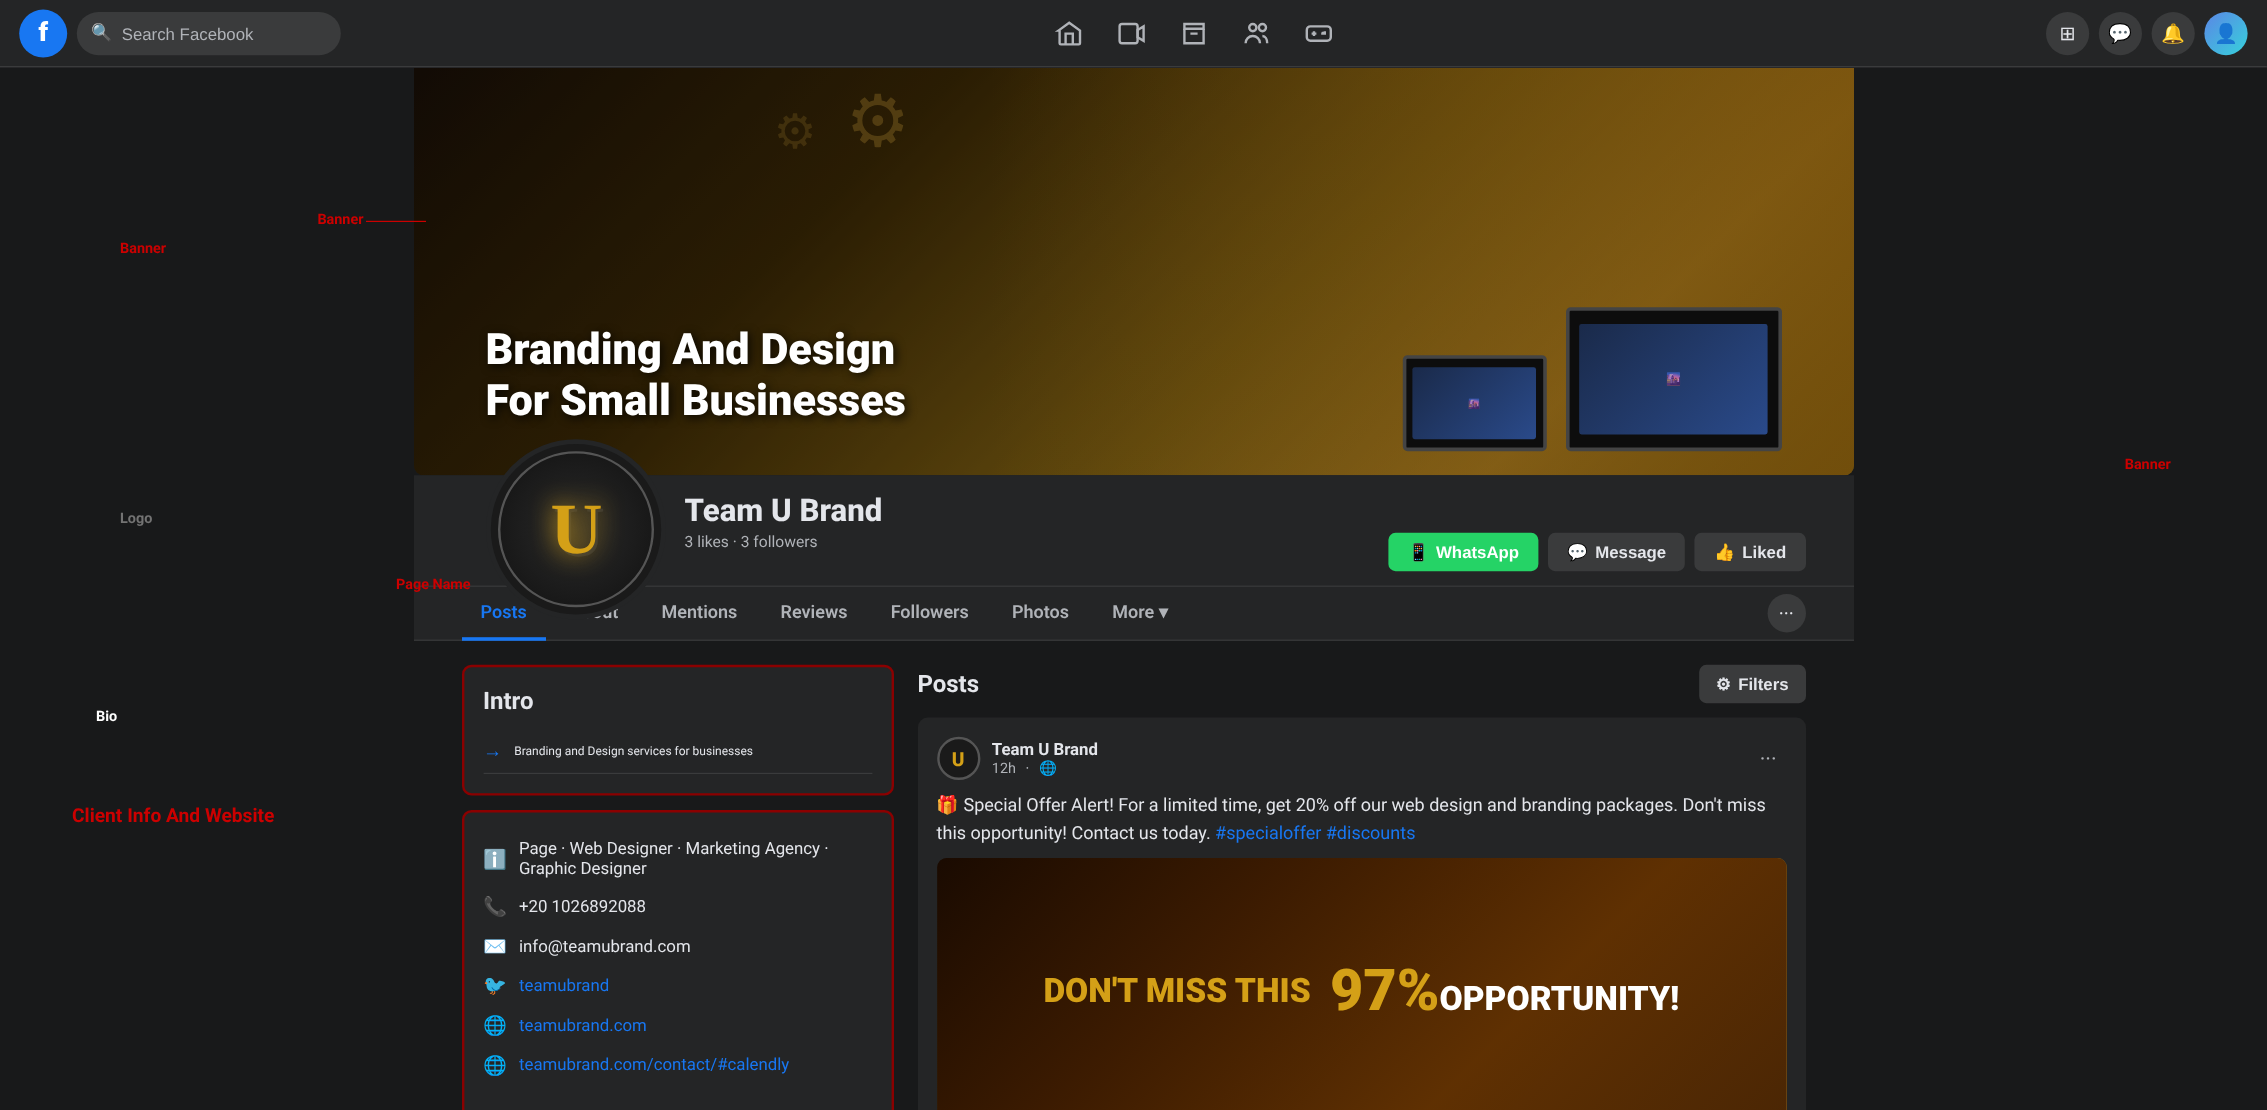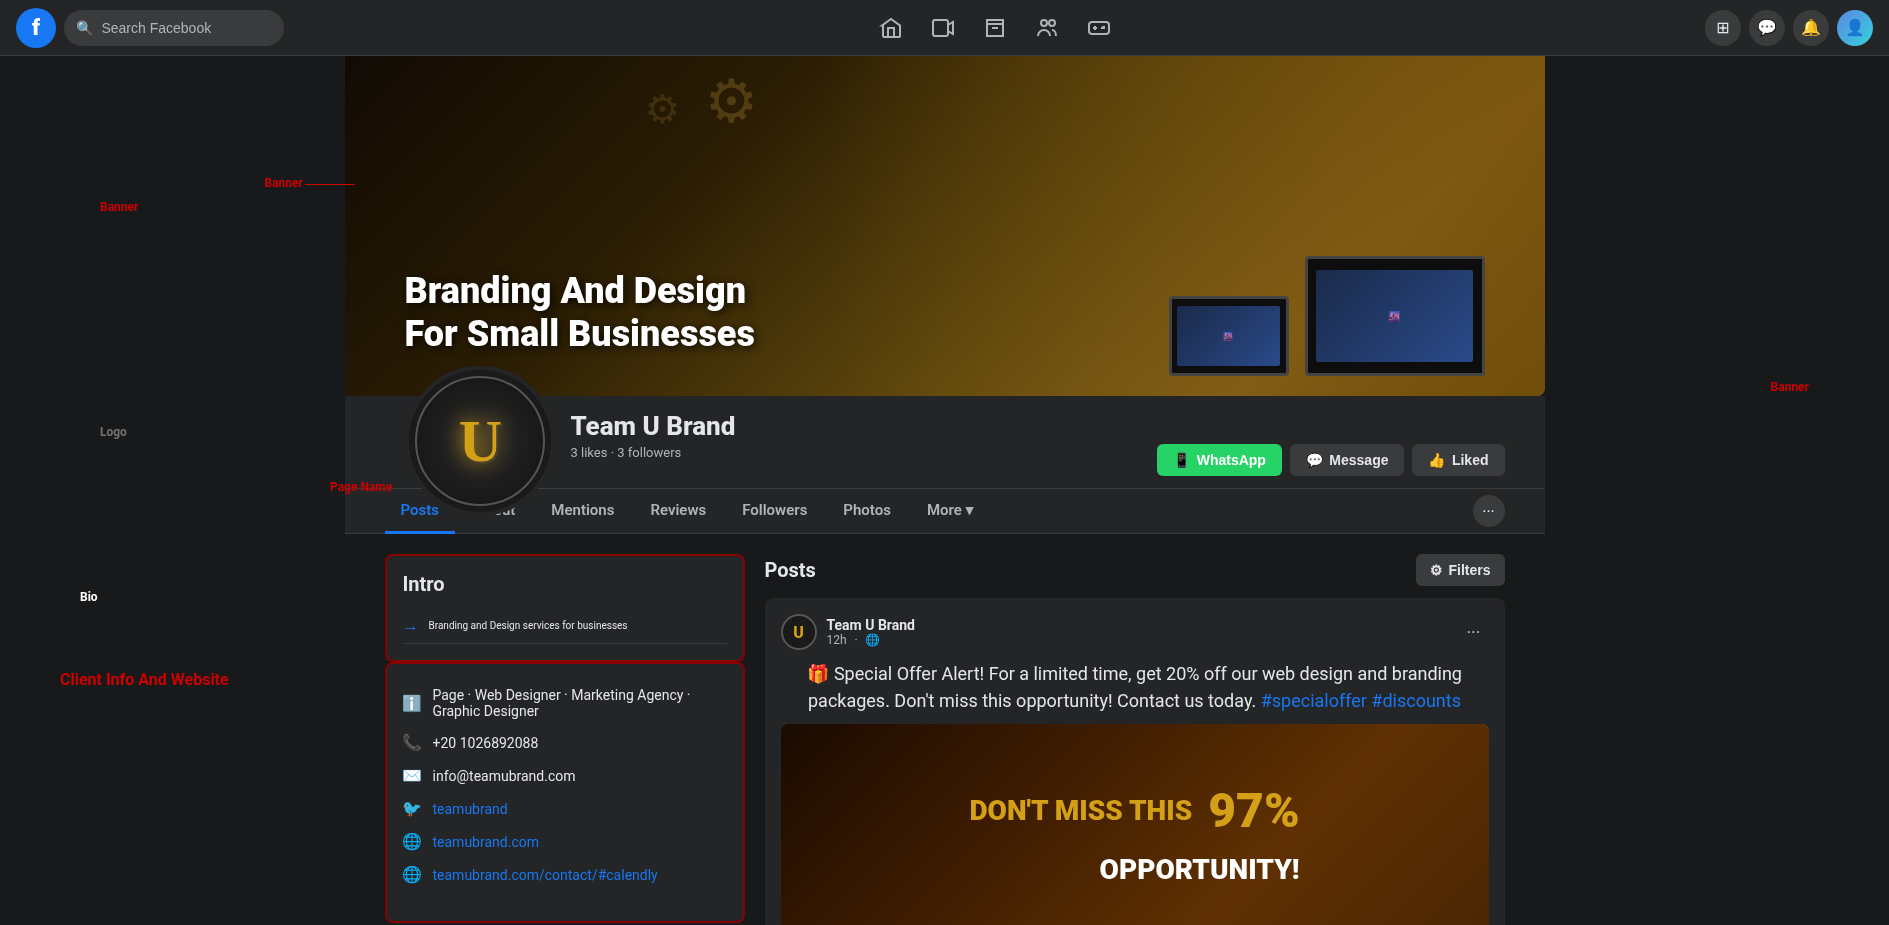--- a/index.html
+++ b/index.html
@@ -295,21 +295,21 @@
 
     
     .left-col {
       width: 360px;
       flex-shrink: 0;
     }
     .intro-card {
       background: #242526;
       border-radius: 8px;
       padding: 16px;
-      margin-bottom: 0;
+      margin-bottom: 12px;
       border: 2px solid #8b0000;
     }
     .intro-card h3 {
       font-size: 20px;
       font-weight: 700;
       color: #e4e6eb;
       margin-bottom: 12px;
     }
     .intro-bio {
       display: flex;
@@ -419,25 +419,24 @@
       display: flex; align-items: center; gap: 4px;
     }
     .post-dots {
       cursor: pointer;
       color: #b0b3b8;
       font-size: 18px;
       padding: 4px 8px;
       border-radius: 4px;
     }
     .post-text {
-      font-size: 18px;
+      font-size: 15px;
       color: #e4e6eb;
       line-height: 1.5;
       margin-bottom: 10px;
-      text-align: center;
     }
     .post-text a {
       color: #1877f2;
       text-decoration: none;
     }
     .post-image {
       width: 100%;
       height: 220px;
       border-radius: 8px;
       background: linear-gradient(135deg, #1a1008, #3d2a05, #8b6914, #c4922a);
@@ -672,21 +671,21 @@
             </div>
             <div class="post-dots">···</div>
           </div>
           <div class="post-text">
             <span>🎁 Special Offer Alert! For a limited time, get 20% off our web design and branding packages. Don't miss this opportunity! Contact us today.</span>
             <a href="#">#specialoffer #discounts</a>
           </div>
 
           <div class="post-image">
             <div style="position:absolute; inset:0; background:linear-gradient(135deg, #1a0a00, #3d1a00, #5a2a00, #3d1a00); opacity:0.9;"></div>
-            <div style="position:relative; z-index:2; display:flex; flex-direction:column; align-items:flex-end; padding:20px;">
+            <div style="position:relative; z-index:2; display:flex; flex-direction:row; align-items:center; padding:20px;">
               <div style="display:flex; align-items:center; gap:16px; flex-wrap:wrap; justify-content:center;">
                 <div style="font-size:28px; font-weight:900; color:white; text-transform:uppercase; text-align:center;">
                   <span style="color:#d4a017;">DON'T MISS THIS</span>
                 </div>
                 <div style="font-size:48px; font-weight:900; color:#d4a017;">
                   <span>97%</span>
                 </div>
               </div>
               <div style="font-size:28px; font-weight:900; color:white; text-transform:uppercase; margin-top:14px;">
                 <span>OPPORTUNITY!</span>

